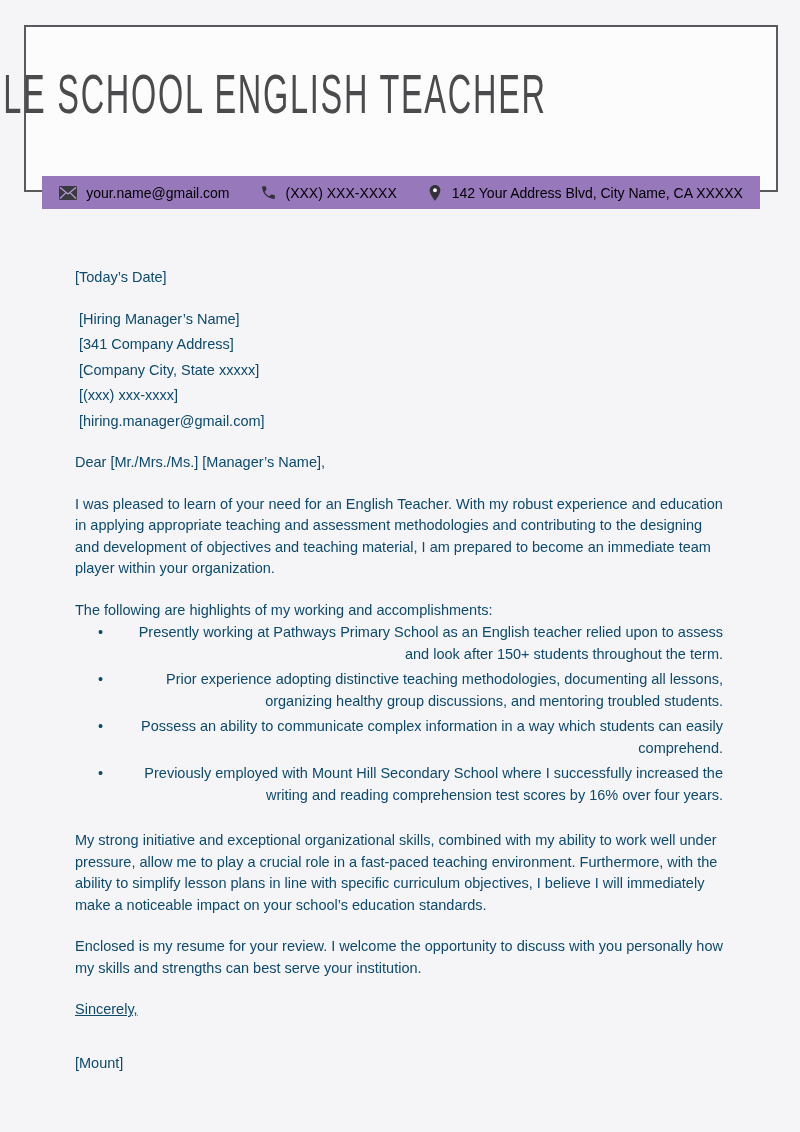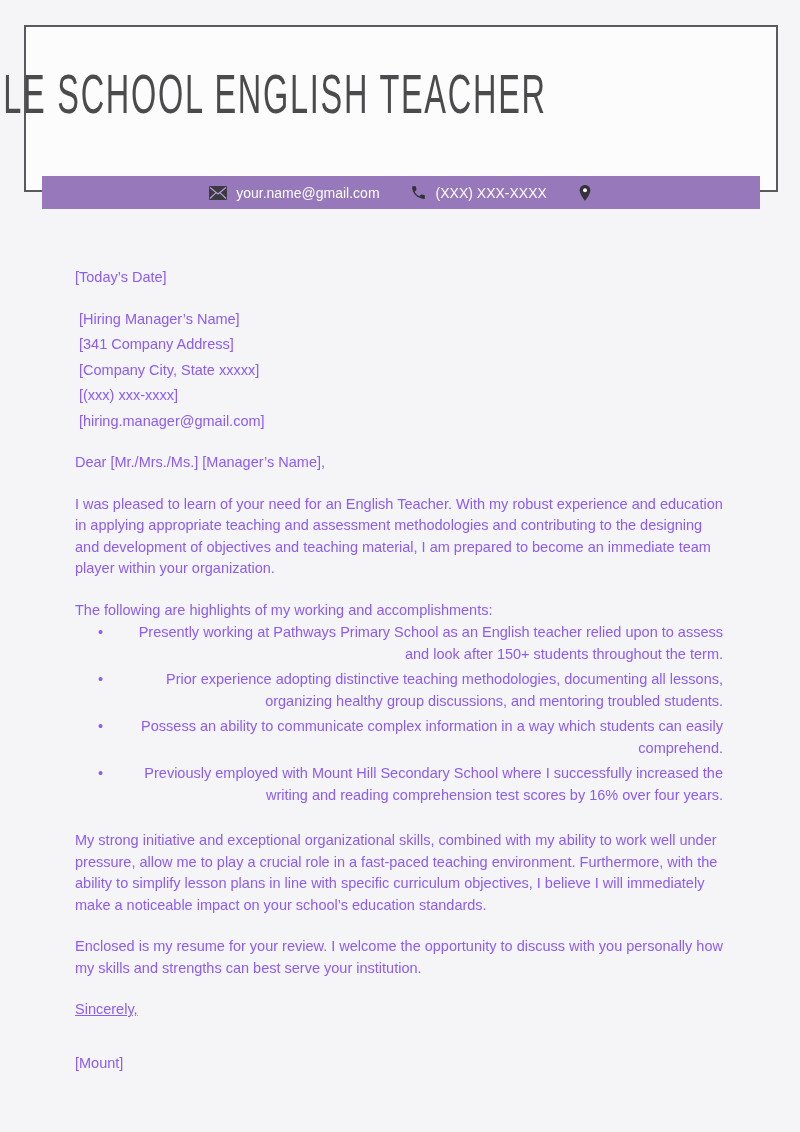--- a/index.html
+++ b/index.html
@@ -49,33 +49,33 @@
     align-items: center;
     justify-content: center;
     gap: 30px;
     z-index: 2;
   }
   .contact-item {
     display: flex;
     align-items: center;
     gap: 9px;
     font-size: 14px;
-    color: #ffffff;
+    color: #000000;
     white-space: nowrap;
   }
   .contact-item svg { display: block; flex: 0 0 auto; }
 
   
   .letter-body {
     position: absolute;
     left: 75px; top: 267px;
     width: 648px;
     font-size: 14.5px;
     line-height: 21.5px;
-    color: #8b5cf6;
+    color: #0c4a6e;
   }
   .letter-body p { margin: 0 0 20px 0; }
   .recipient-block { margin: 0 0 20px 0; }
   .recipient-block p { margin: 4px; }
   .highlights-lead { margin-bottom: 0 !important; }
   .highlights-list {
     list-style: none;
     margin: 1px 0 24px 0;
     padding: 0 0 0 23px;
   }
@@ -123,20 +123,21 @@
         <span>(XXX) XXX-XXXX</span>
       </div>
 
       <div class="contact-item">
         <span>
           <svg width="16" height="20" viewBox="0 0 24 26">
             <path fill="#323237" d="M12 1C7.6 1 4 4.6 4 9c0 6 8 16 8 16s8-10 8-16c0-4.4-3.6-8-8-8z"></path>
             <circle cx="12" cy="9" r="3" fill="#f5f2f8"></circle>
           </svg>
         </span>
+        <span>142 Your Address Blvd, City Name, CA XXXXX</span>
       </div>
     </div>
   </header>
 
   <main class="letter-body">
     <p>[Today’s Date]</p>
 
     <div class="recipient-block">
       <p>[Hiring Manager’s Name]</p>
       <p>[341 Company Address]</p>

